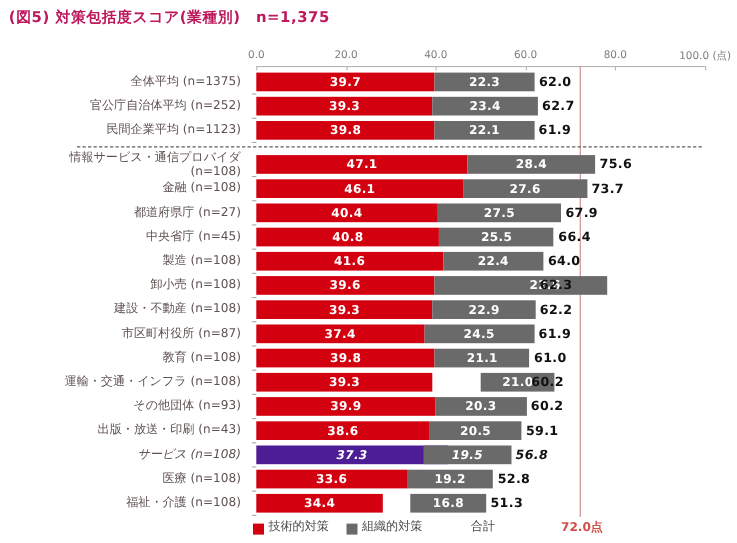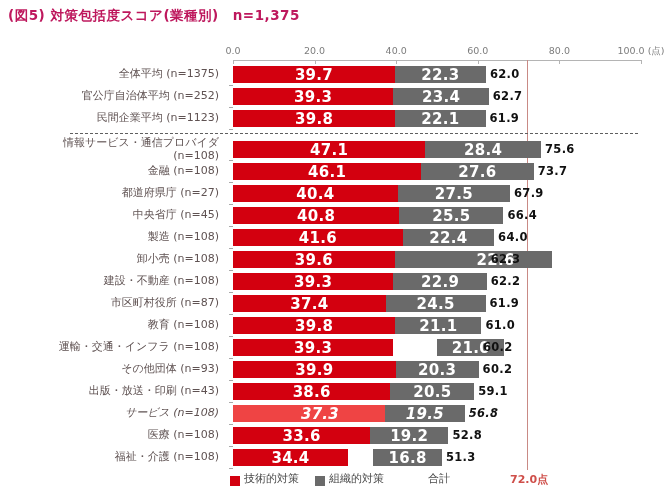--- a/index.html
+++ b/index.html
@@ -15,21 +15,21 @@
   
   #ref-line{position:absolute;top:60px;width:1px;height:410px;background:#c98a85;z-index:0;}
   #ref-line-label{position:absolute;top:472px;font-size:11px;font-weight:bold;color:#cf4f4a;z-index:3;}
   
   #group-separator{position:absolute;top:133px;left:70px;width:568px;border-top:1.5px dashed #5f5f5f;z-index:2;}
   
   .bar-row{position:absolute;left:0;width:670px;height:17px;z-index:1;}
   .cat-label{position:absolute;left:0;top:0;width:226px;height:17px;display:flex;align-items:center;justify-content:flex-end;padding-right:7px;box-sizing:border-box;}
   .cat-label span{display:inline-block;max-width:162px;text-align:right;font-size:11px;line-height:12.5px;color:#5f5252;}
   .seg{position:absolute;top:0;height:17px;display:flex;align-items:center;justify-content:center;}
-  .seg span{font-size:15px;font-weight:bold;color:#fff;letter-spacing:.3px;}
+  .seg span{font-size:11px;font-weight:bold;color:#fff;letter-spacing:.3px;}
   .total-label{position:absolute;top:1px;font-size:11.5px;font-weight:600;color:#111;letter-spacing:.3px;}
   
   #legend{position:absolute;left:230px;top:471px;display:flex;align-items:center;z-index:3;}
   .legend-item{display:flex;align-items:flex-end;margin-right:16px;}
   .legend-swatch{width:10px;height:10px;margin-right:4px;display:inline-block;}
   .legend-text{font-size:11px;color:#4a4a4a;}
   #legend-total{margin-left:28px;}
 </style>
 </head>
 <body>
@@ -228,21 +228,21 @@
         </div>
         <div class="seg" style="left: 390.488px; width: 83.64px; background: rgb(106, 106, 106);">
           <span>20.5</span>
         </div>
         <div class="total-label" style="left: 478.128px;">59.1</div>
       </div>
       <div class="bar-row" style="top: 405px; font-style: italic;">
         <div class="cat-label">
           <span>サービス (n=108)</span>
         </div>
-        <div class="seg" style="left: 233px; width: 174px; background: #ef4444;">
+        <div class="seg" style="left: 233px; width: 174px; background: #4c1d95;">
           <span>37.3</span>
         </div>
         <div class="seg" style="left: 385.184px; width: 79.56px; background: rgb(106, 106, 106);">
           <span>19.5</span>
         </div>
         <div class="total-label" style="left: 468.744px;">56.8</div>
       </div>
       <div class="bar-row" style="top: 427px;">
         <div class="cat-label">
           <span>医療 (n=108)</span>

